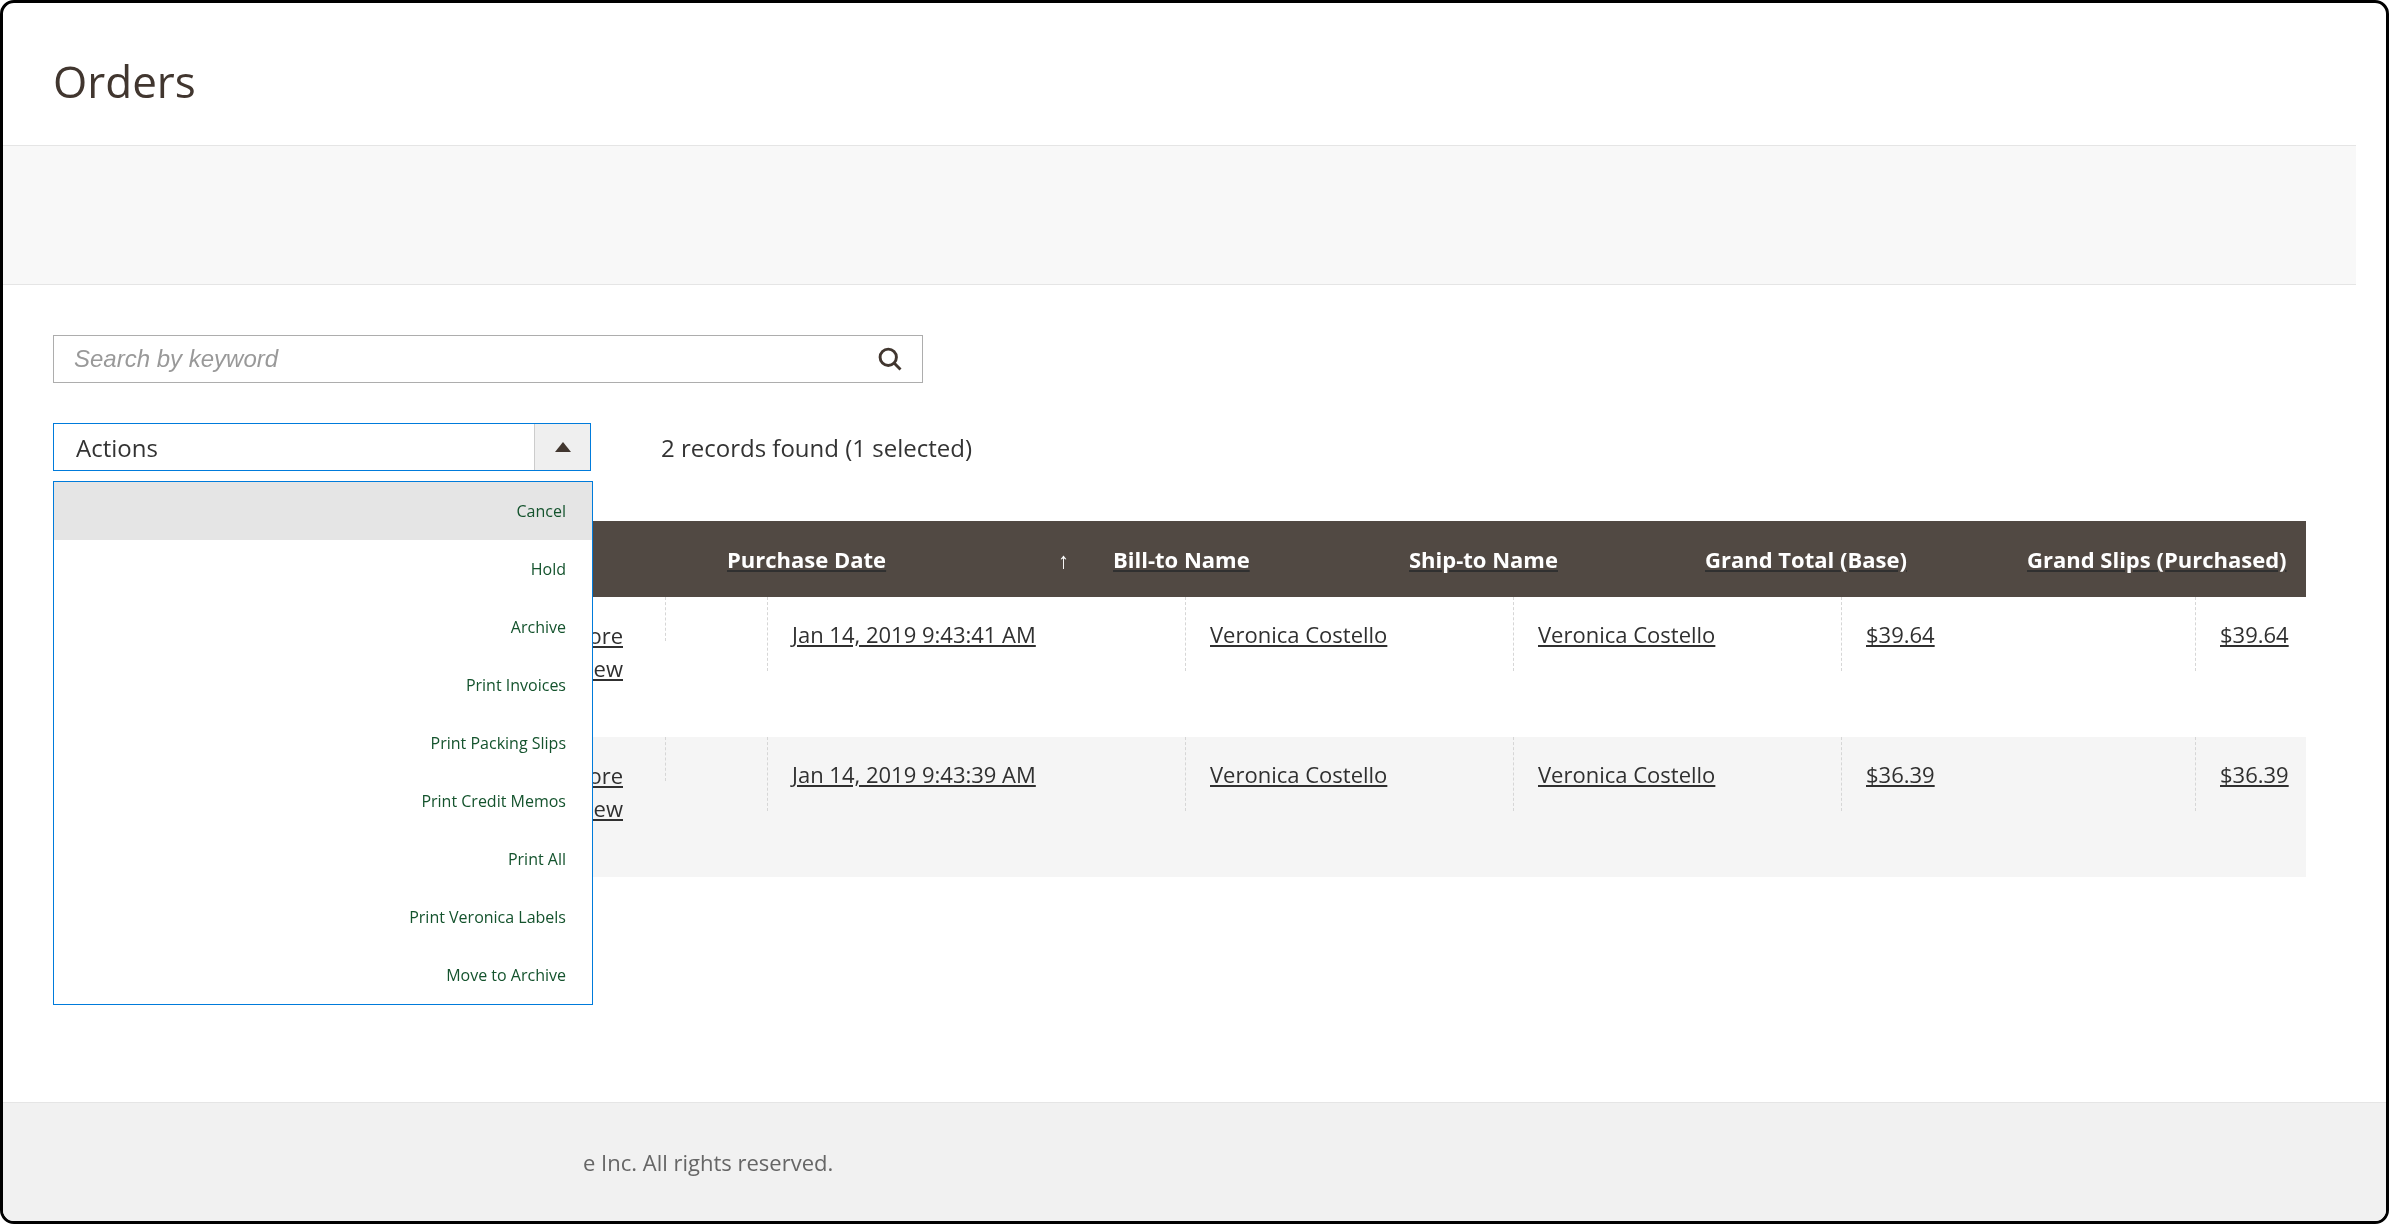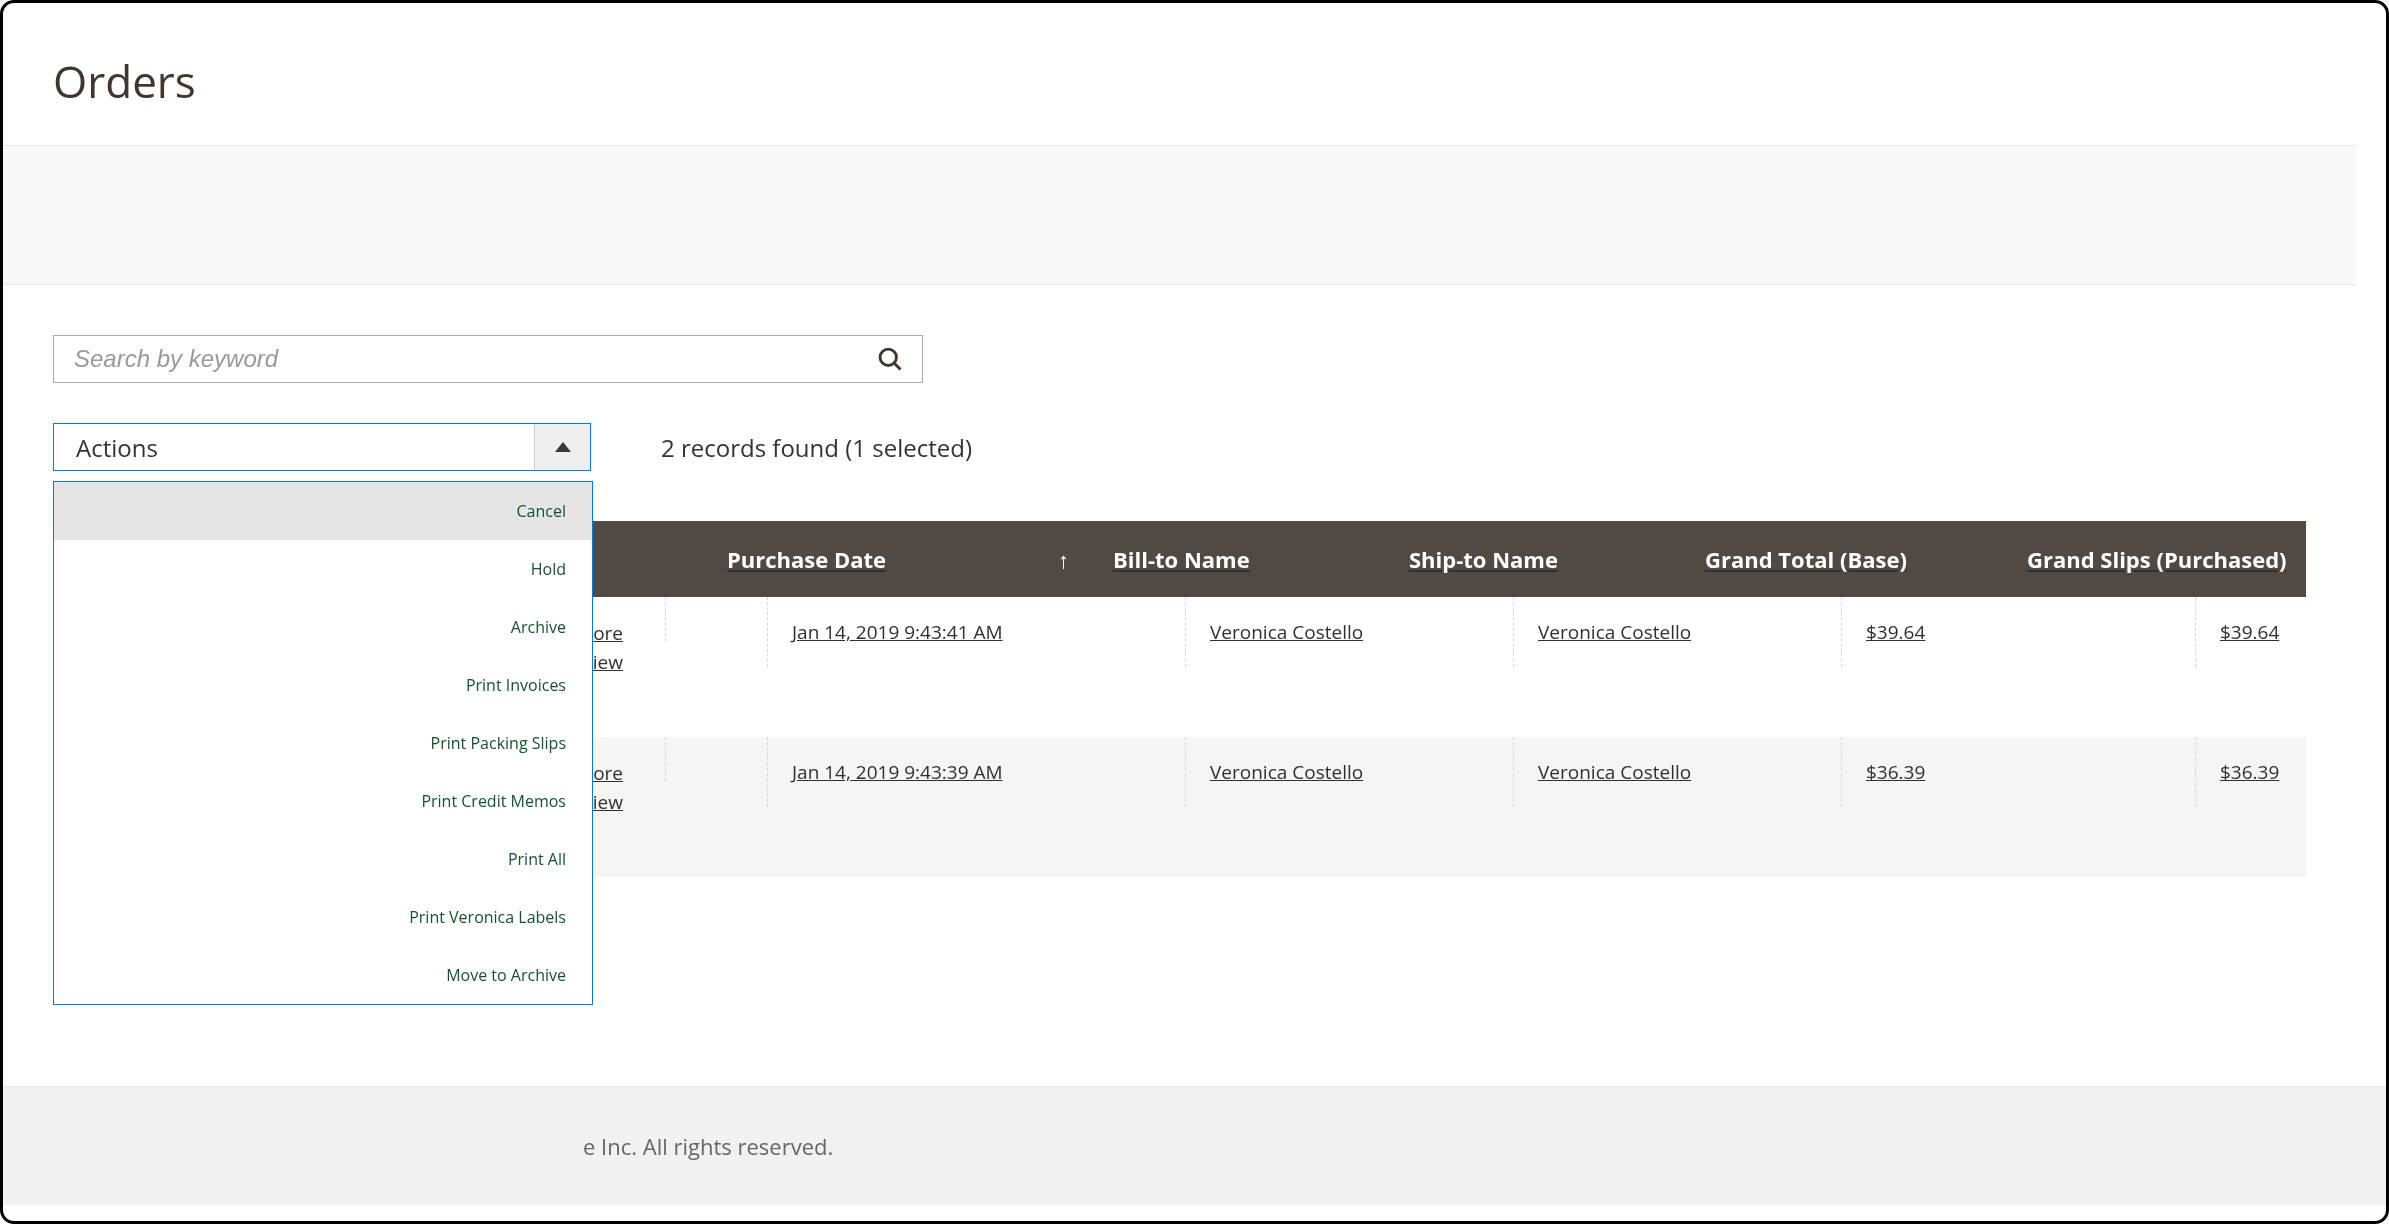--- a/index.html
+++ b/index.html
@@ -135,21 +135,21 @@
     display: flex;
     background: #514943;
     color: #fff;
     font-size: 22px;
     font-weight: 700;
     height: 76px;
     align-items: center;
   }
   .grid-row {
     display: flex;
-    font-size: 19px;
+    font-size: 22px;
     min-height: 140px;
     align-items: flex-start;
     gap: 32px;
   }
   .grid-row.odd { background: #fff; }
   .grid-row.even { background: #f5f5f5; }
   .grid-row .cell {
     border-left: 1px dashed #d6d6d6;
   }
   .grid-row .cell:first-child { border-left: none; }
@@ -171,21 +171,21 @@
     transform: translateY(-50%);
     font-size: 22px;
   }
   .store-text {
     line-height: 1.5;
     text-align: right;
   }
   .footer {
     position: absolute;
     left: 0; right: 0;
-    bottom: 16px;
+    bottom: 0;
     background: #f1f1f1;
     border-top: 1px solid #e5e5e5;
     padding: 44px 50px;
     font-size: 22px;
     color: #666;
   }
 </style>
 </head>
 <body>
 

